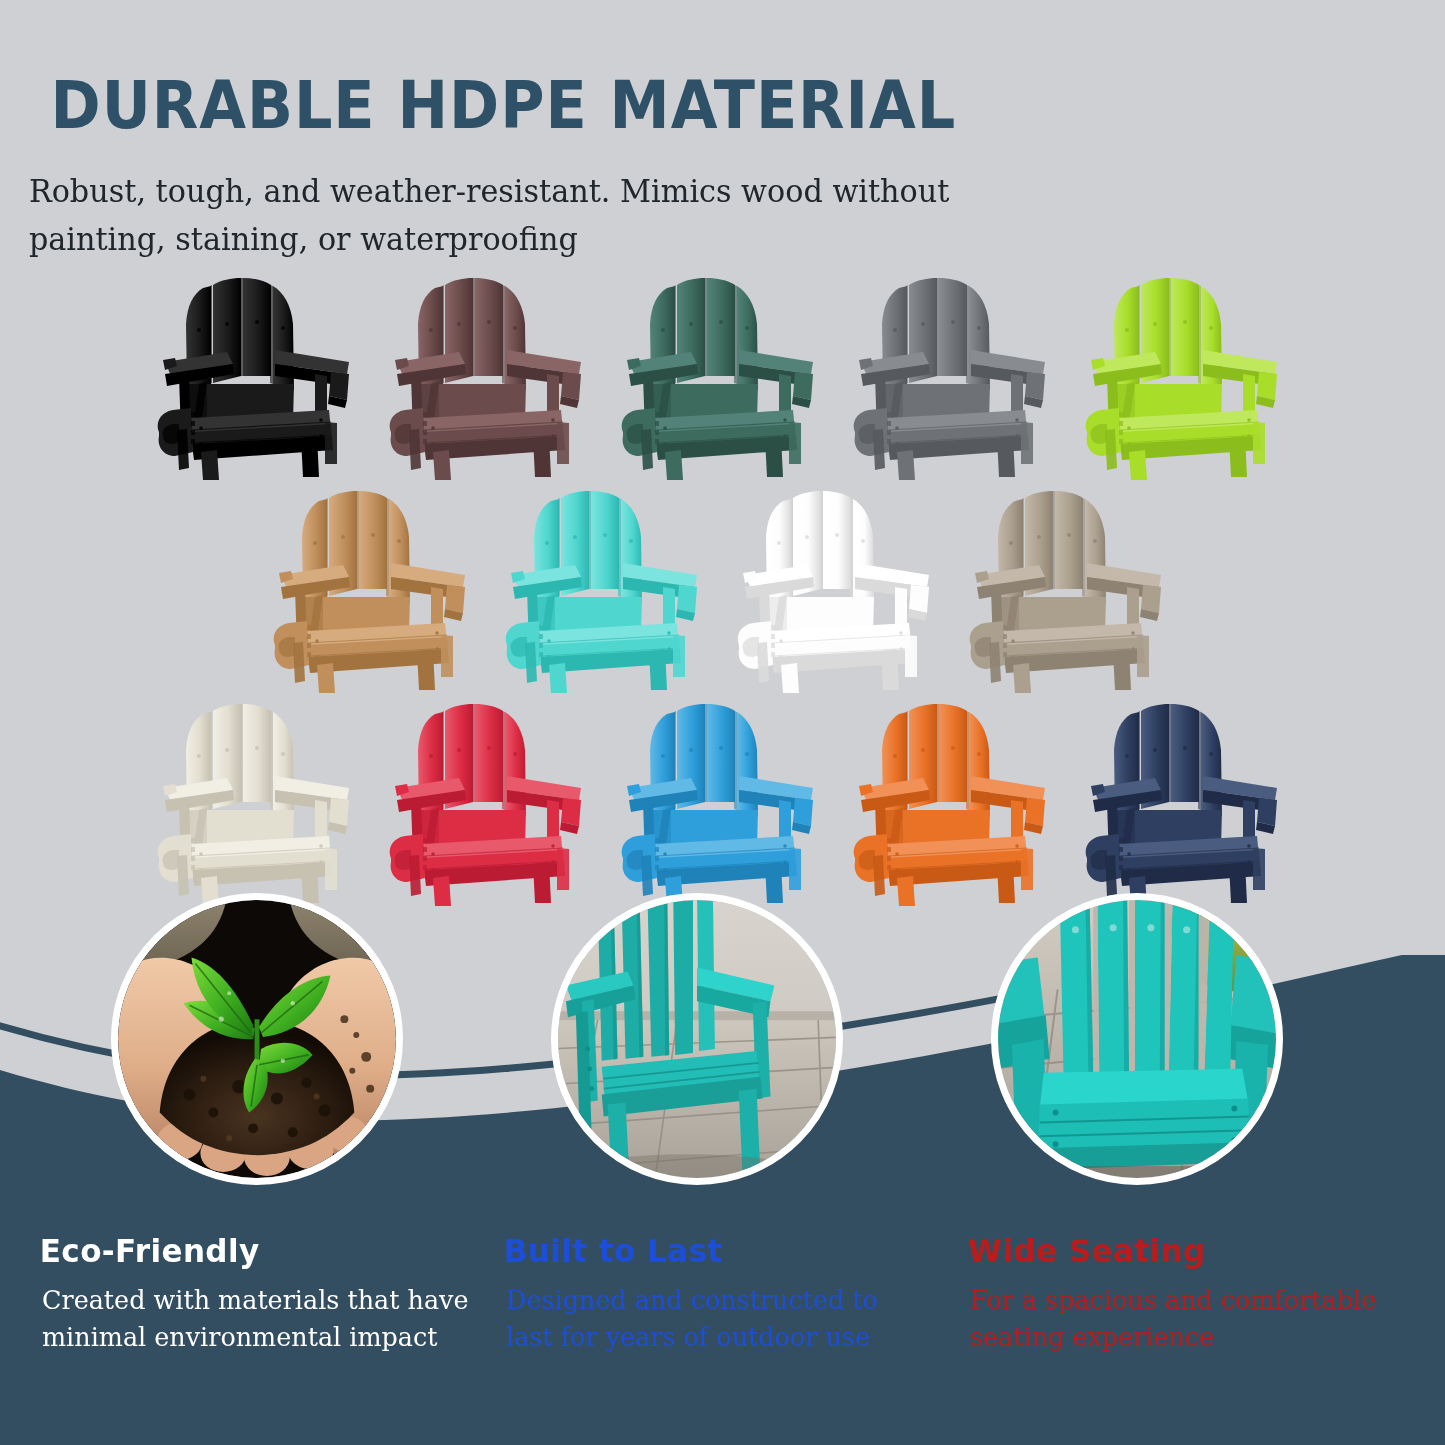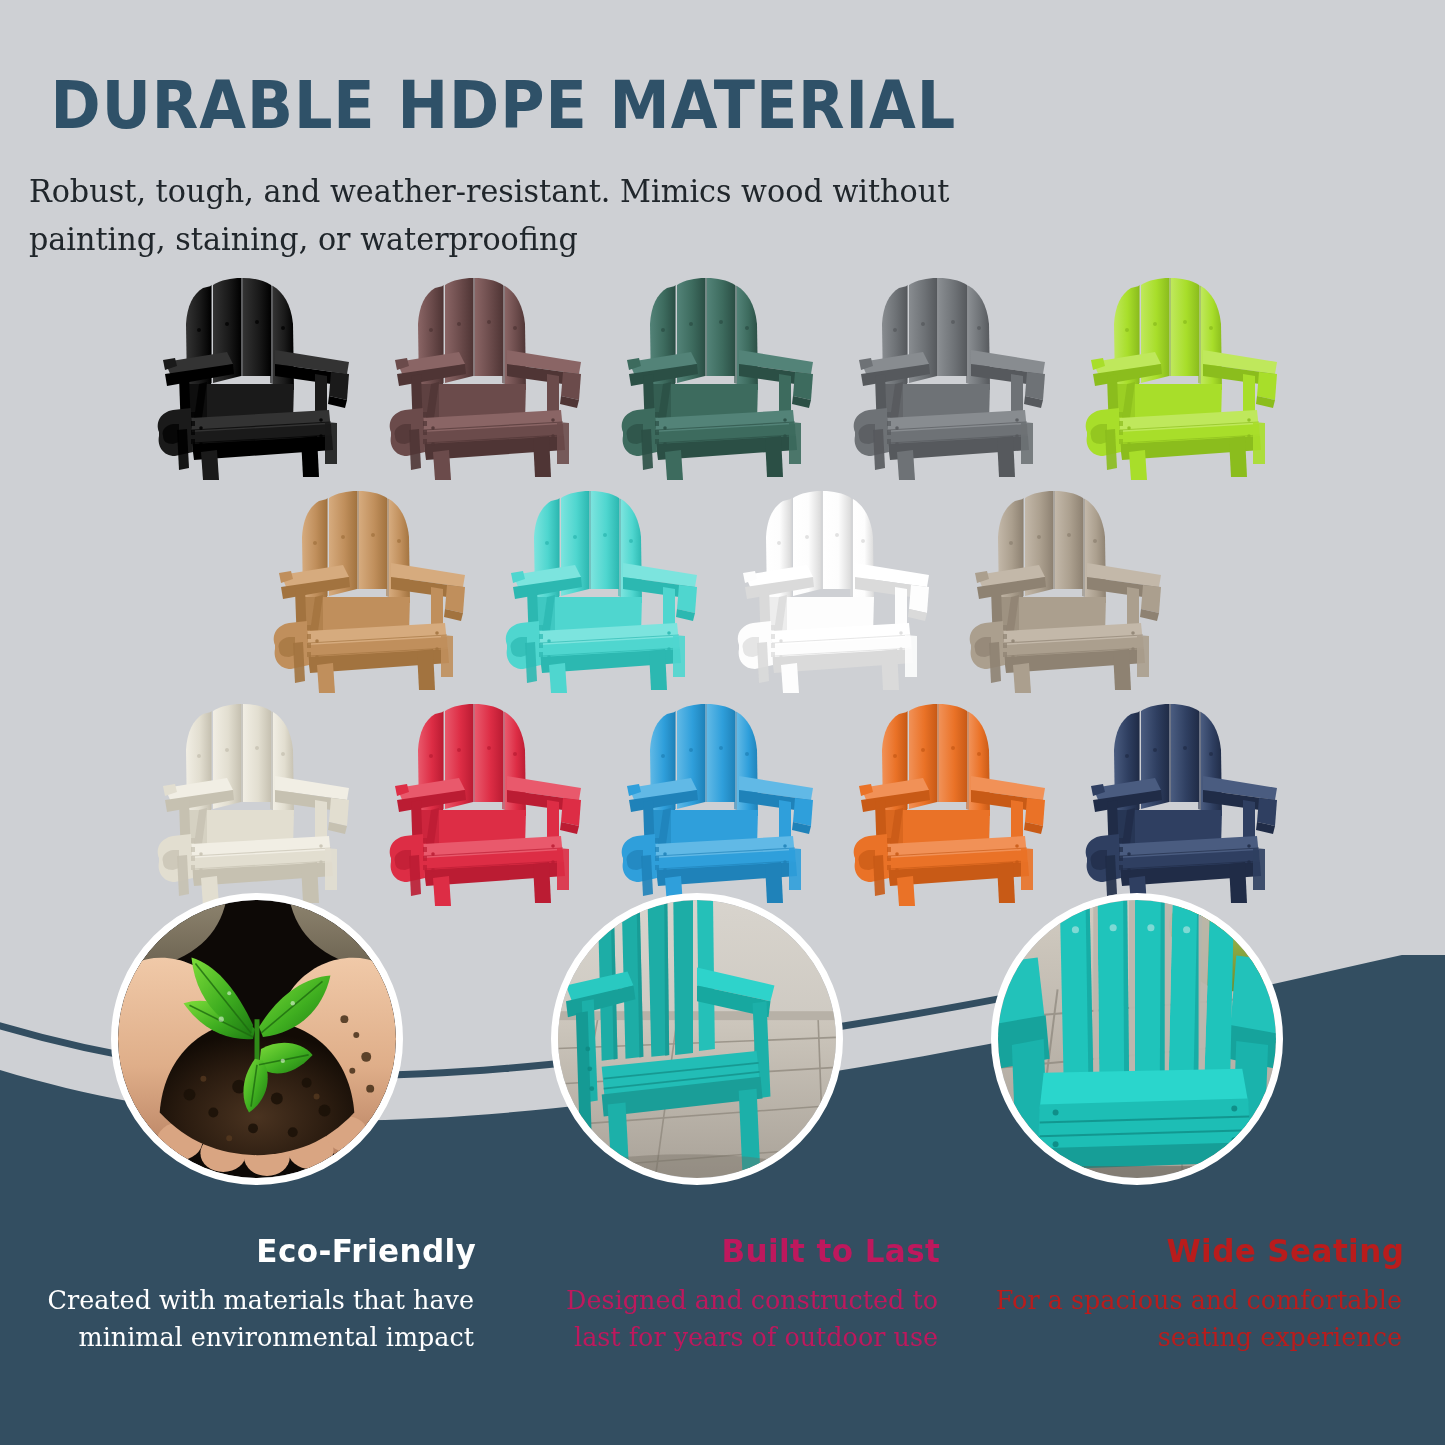--- a/index.html
+++ b/index.html
@@ -59,21 +59,21 @@
   #photo-1 { left:111px; top:893px; }
   #photo-2 { left:551px; top:893px; }
   #photo-3 { left:991px; top:893px; }
   .photo-circle .inner { position:absolute; inset:0; overflow:hidden; border-radius:50%; }
   .photo-circle svg { position:absolute; top:0; left:0; width:100%; height:100%; }
 
   
   .feature-col {
     position:absolute;
     width:450px;
-    text-align:right;
+    text-align:left;
     color:#ffffff;
   }
   #feature-col-1 { left:33px;  top:1232px; }
   #feature-col-2 { left:497px; top:1232px; }
   #feature-col-3 { left:961px; top:1232px; }
   .feature-head {
     font-family:"DejaVu Sans", sans-serif;
     font-weight:bold;
     font-size:32px;
     letter-spacing:0.4px;
@@ -1534,21 +1534,21 @@
 </div>
 
 <div class="feature-col" id="feature-col-1" style="color: rgb(255, 255, 255);">
   <div class="feature-head">Eco-Friendly</div>
   <div class="feature-body">
     <div>Created with materials that have</div>
     <div>minimal environmental impact</div>
   </div>
 </div>
 
-<div class="feature-col" id="feature-col-2" style="color: #be185d;">
+<div class="feature-col" id="feature-col-2" style="color: #1d4ed8;">
   <div class="feature-head">Built to Last</div>
   <div class="feature-body">
     <div>Designed and constructed to</div>
     <div>last for years of outdoor use</div>
   </div>
 </div>
 
 <div class="feature-col" id="feature-col-3" style="color: #b91c1c;">
   <div class="feature-head">Wide Seating</div>
   <div class="feature-body">

